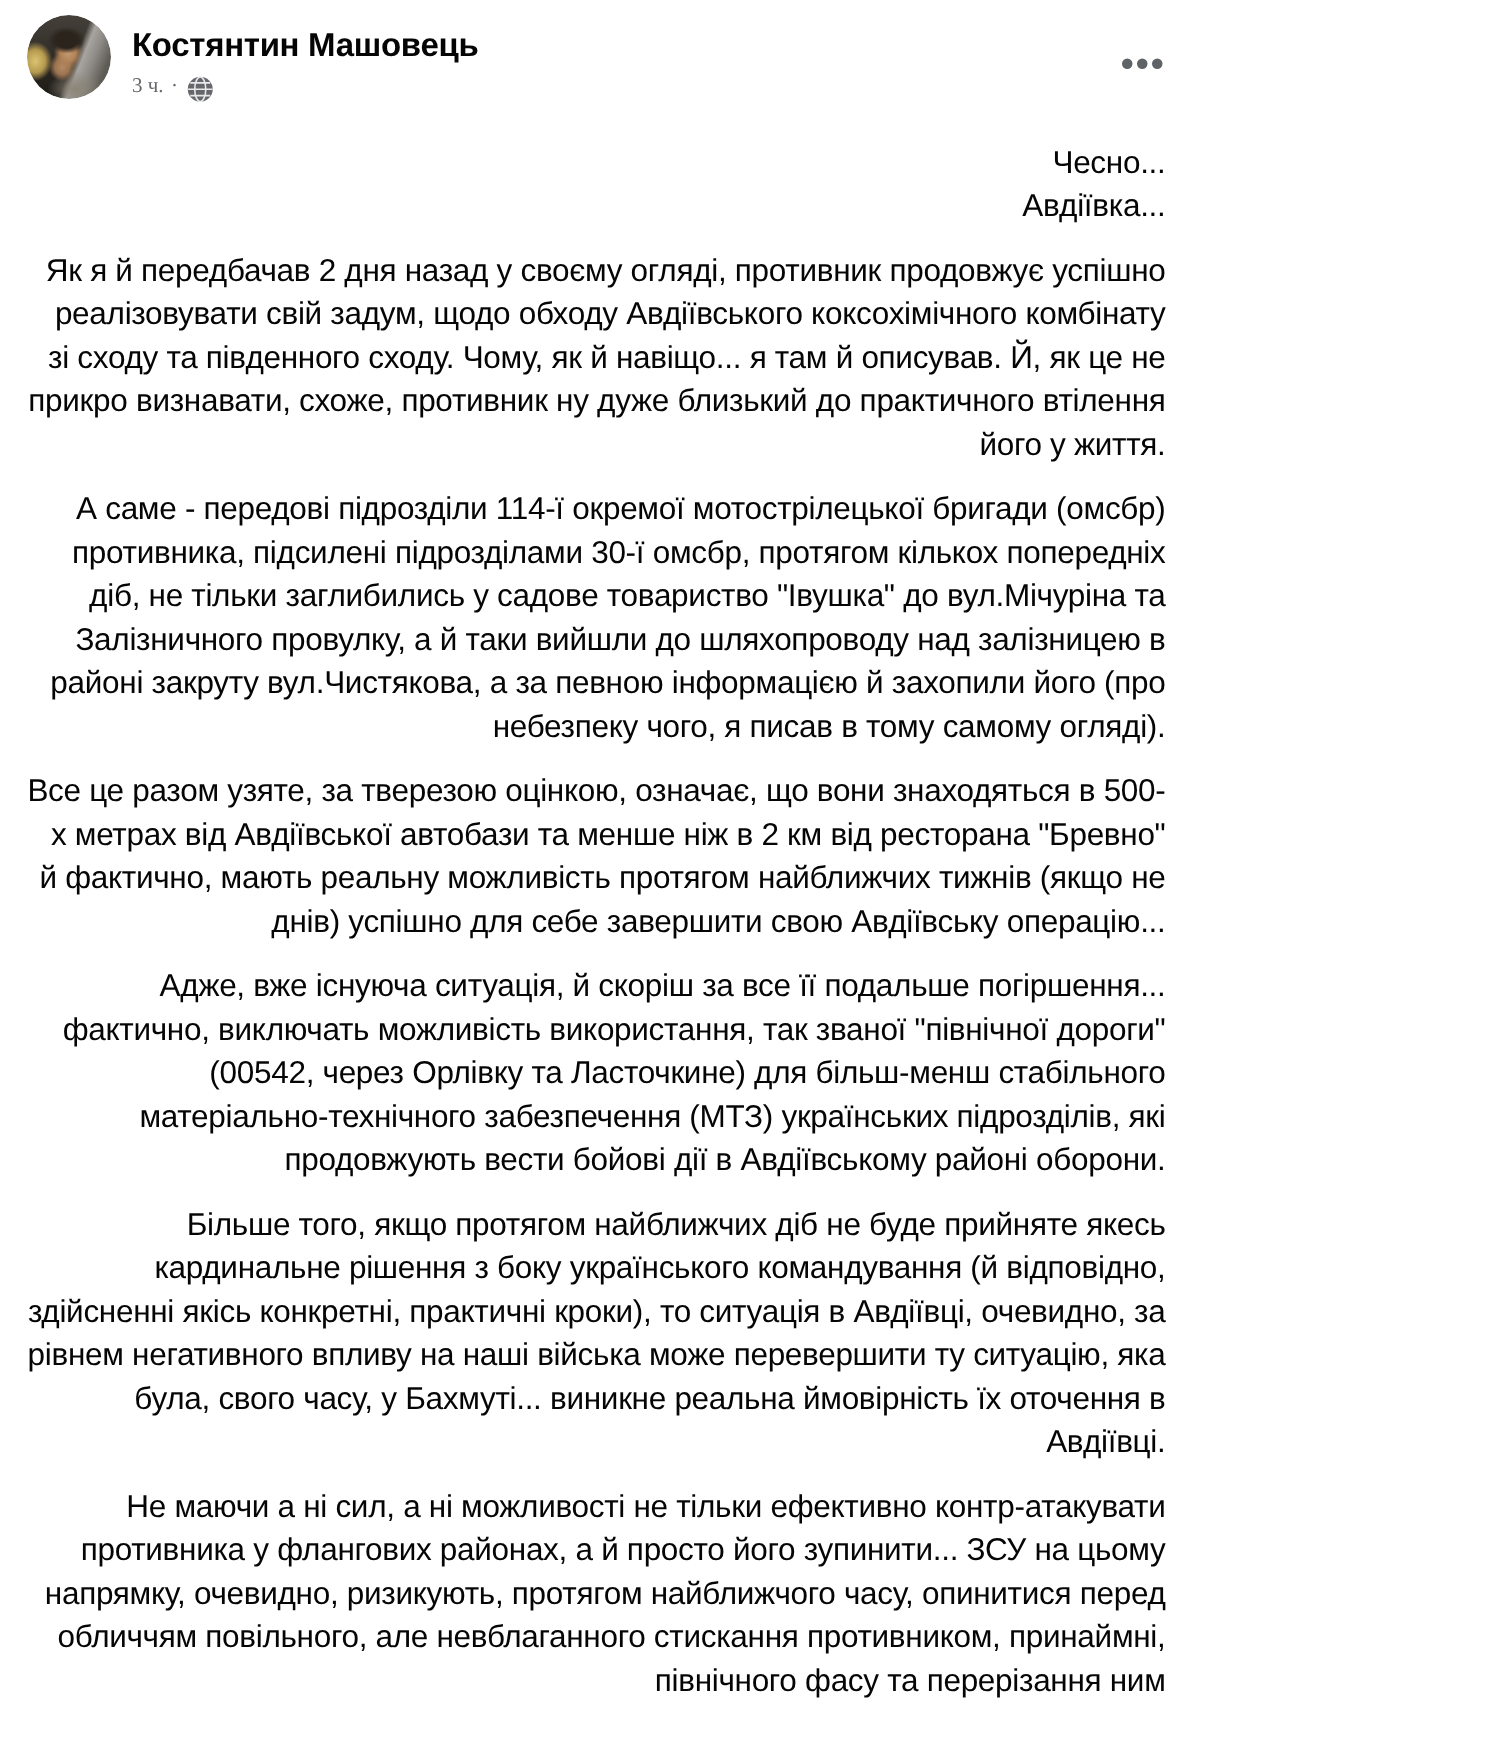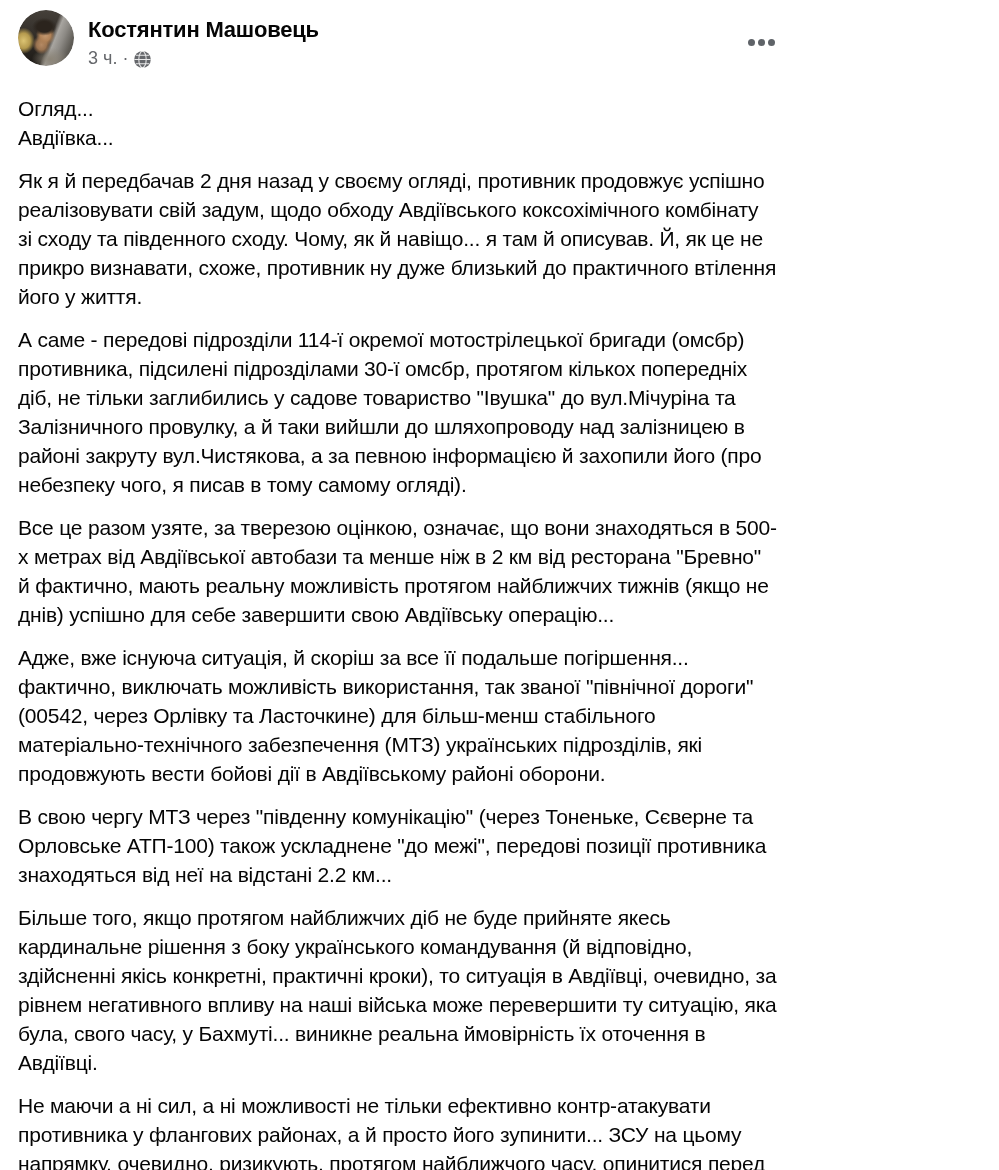--- a/index.html
+++ b/index.html
@@ -8,20 +8,21 @@
     width: 999px; height: 1170px;
     font-family: "Liberation Sans", "DejaVu Sans", sans-serif;
     color: #050505;
     overflow: hidden;
   }
   .post {
     width: 797px; height: 1170px;
     background: #ffffff;
     overflow: hidden;
     position: relative;
+    text-align: right;
   }
   .post-header {
     display: flex;
     align-items: flex-start;
     padding: 10px 18px 0 18px;
     position: relative;
   }
   .avatar-wrap {
     width: 56px; height: 56px;
     border-radius: 50%;
@@ -54,23 +55,24 @@
     line-height: 28px;
     font-weight: bold;
     color: #050505;
     cursor: pointer;
     letter-spacing: -0.2px;
   }
   .post-meta {
     margin-top: 3px;
     display: flex;
     align-items: center;
-    font-size: 18px;
+    font-size: 14px;
     line-height: 22px;
     color: #65676b;
+    font-family: Liberation Serif, serif;
   }
   .post-meta .timestamp { cursor: pointer; }
   .post-meta .sep { margin: 0 5px; }
   .globe { display: inline-flex; margin-top: 2px; }
   .more-button {
     position: absolute;
     top: 24px; right: 16px;
     width: 40px; height: 36px;
     display: flex;
     align-items: center;
@@ -127,24 +129,23 @@
 
     <div class="more-button">
       <span class="dot"></span>
       <span class="dot"></span>
       <span class="dot"></span>
     </div>
 
   </div>
 
   <div class="post-body">
-      <p class="post-paragraph">Огляд...
+      <p class="post-paragraph">Чесно...
 Авдіївка...</p>
       <p class="post-paragraph">Як я й передбачав 2 дня назад у своєму огляді, противник продовжує успішно реалізовувати свій задум, щодо обходу Авдіївського коксохімічного комбінату зі сходу та південного сходу. Чому, як й навіщо... я там й описував. Й, як це не прикро визнавати, схоже, противник ну дуже близький до практичного втілення його у життя.</p>
       <p class="post-paragraph">А саме - передові підрозділи 114-ї окремої мотострілецької бригади (омсбр) противника, підсилені підрозділами 30-ї омсбр, протягом кількох попередніх діб, не тільки заглибились у садове товариство "Івушка" до вул.Мічуріна та Залізничного провулку, а й таки вийшли до шляхопроводу над залізницею в районі закруту вул.Чистякова, а за певною інформацією й захопили його (про небезпеку чого, я писав в тому самому огляді).</p>
       <p class="post-paragraph">Все це разом узяте, за тверезою оцінкою, означає, що вони знаходяться в 500-х метрах від Авдіївської автобази та менше ніж в 2 км від ресторана "Бревно" й фактично, мають реальну можливість протягом найближчих тижнів (якщо не днів) успішно для себе завершити свою Авдіївську операцію...</p>
       <p class="post-paragraph">Адже, вже існуюча ситуація, й скоріш за все її подальше погіршення... фактично, виключать можливість використання, так званої "північної дороги" (00542, через Орлівку та Ласточкине) для більш-менш стабільного матеріально-технічного забезпечення (МТЗ) українських підрозділів, які продовжують вести бойові дії в Авдіївському районі оборони.</p>
-      <p class="post-paragraph">В свою чергу МТЗ через "південну комунікацію" (через Тоненьке, Сєверне та Орловське АТП-100) також ускладнене "до межі", передові позиції противника знаходяться від неї на відстані 2.2 км...</p>
       <p class="post-paragraph">Більше того, якщо протягом найближчих діб не буде прийняте якесь кардинальне рішення з боку українського командування (й відповідно, здійсненні якісь конкретні, практичні кроки), то ситуація в Авдіївці, очевидно, за рівнем негативного впливу на наші війська може перевершити ту ситуацію, яка була, свого часу, у Бахмуті... виникне реальна ймовірність їх оточення в Авдіївці.</p>
       <p class="post-paragraph">Не маючи а ні сил, а ні можливості не тільки ефективно контр-атакувати противника у флангових районах, а й просто його зупинити... ЗСУ на цьому напрямку, очевидно, ризикують, протягом найближчого часу, опинитися перед обличчям повільного, але невблаганного стискання противником, принаймні, північного фасу та перерізання ним</p>
     </div>
 
 </div>
 
 </body></html>

